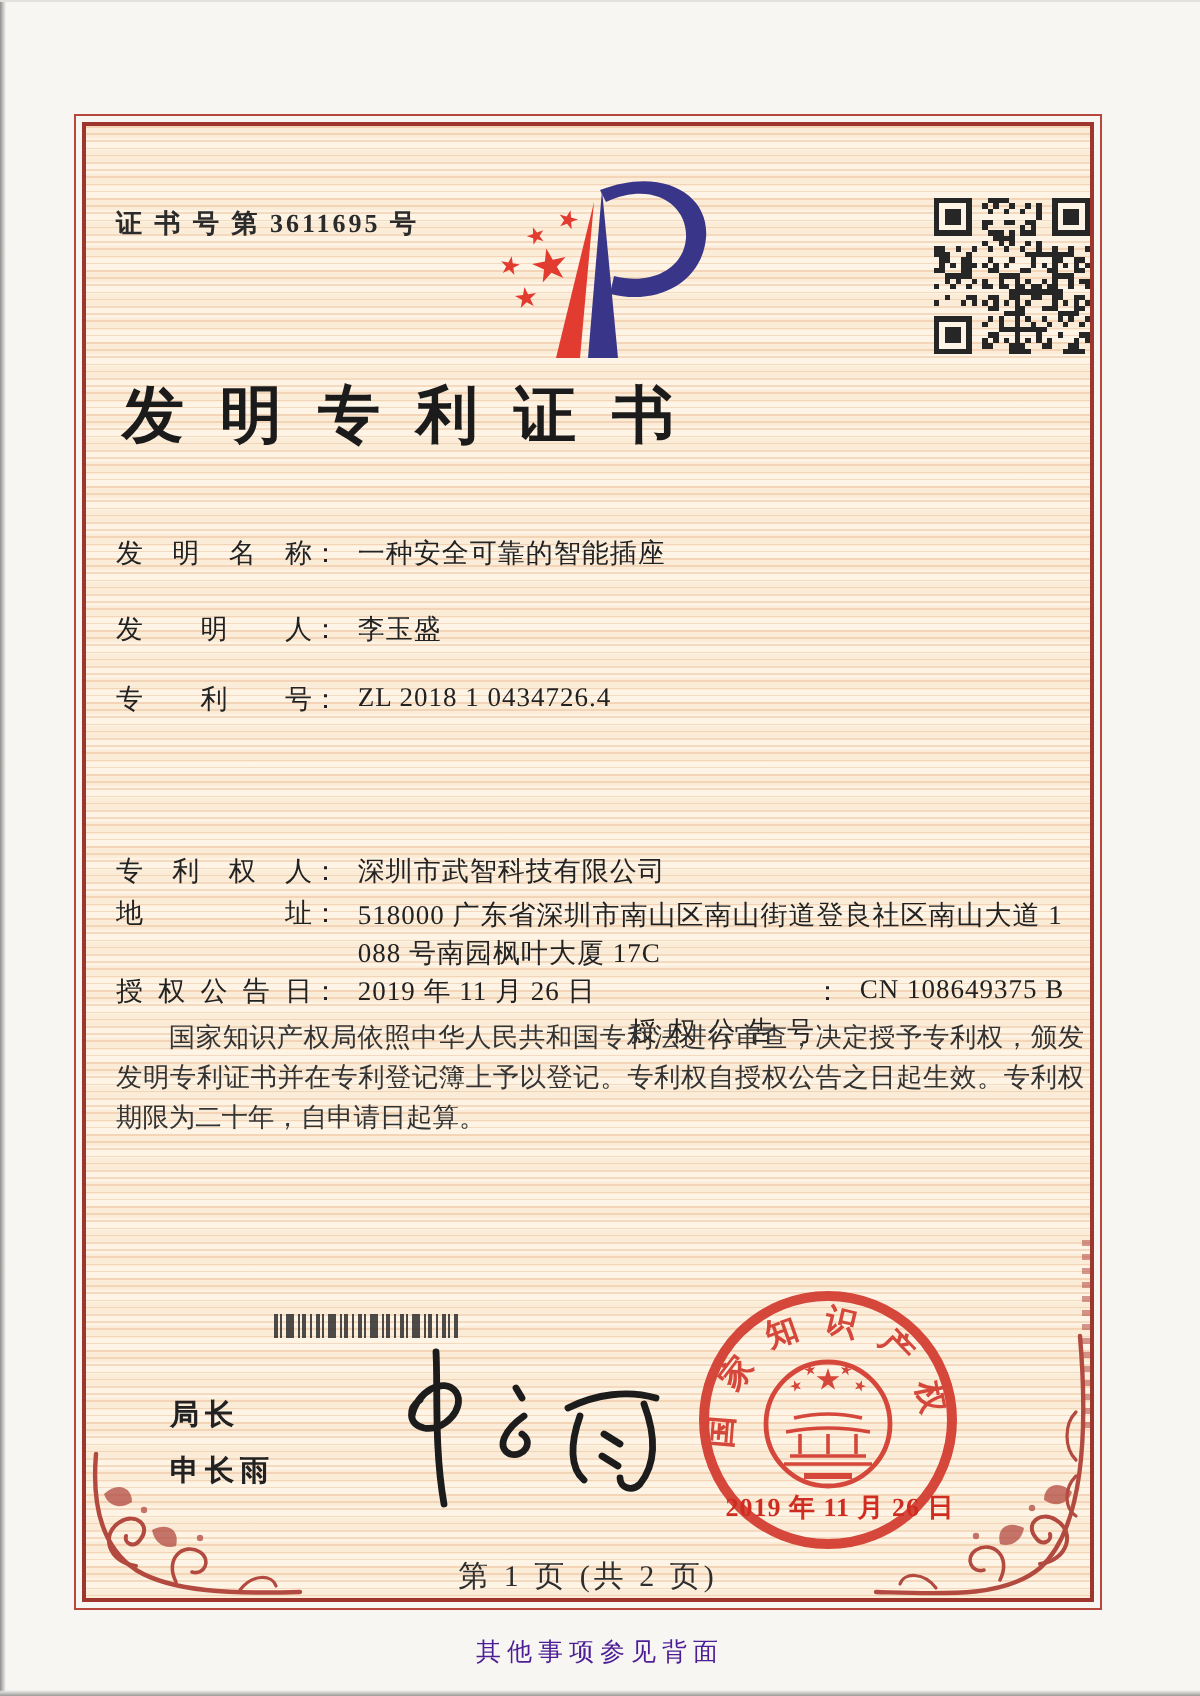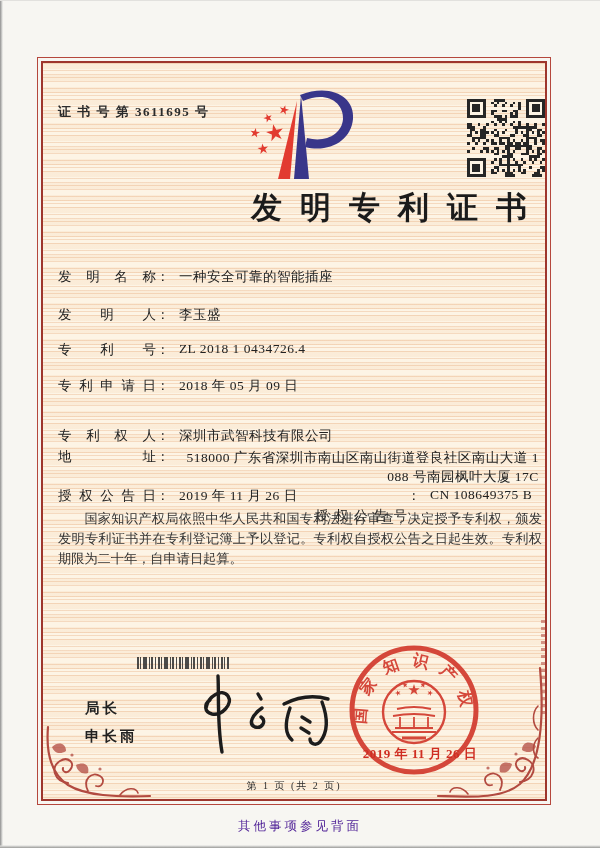--- a/index.html
+++ b/index.html
@@ -13,27 +13,27 @@
   .frame-inner{position:relative;width:100%;height:100%;box-sizing:border-box;border:2px solid #9e362d;
     background-color:#fdf4e5;
     background-image:
       repeating-linear-gradient(to bottom, rgba(226,156,104,0.30) 0px, rgba(226,156,104,0.30) 0.8px, rgba(253,244,229,0) 0.8px, rgba(253,244,229,0) 3.6px),
       repeating-linear-gradient(to bottom, rgba(243,205,166,0.20) 0px, rgba(243,205,166,0.20) 6px, rgba(253,244,229,0) 6px, rgba(253,244,229,0) 12px);
   }
 
   .cert-no{position:absolute;left:15px;top:40px;font-size:13px;letter-spacing:1.5px;color:#2b2b2b;font-weight:bold;}
   .logo{position:absolute;left:200px;top:18px;}
   .qr{position:absolute;left:424px;top:36px;}
-  .cert-title{position:absolute;left:0;right:0;top:124px;text-align:right;font-size:31px;font-weight:600;letter-spacing:18px;text-indent:18px;color:#1b1b1b;}
+  .cert-title{position:absolute;left:0;right:0;top:124px;text-align:left;font-size:31px;font-weight:600;letter-spacing:18px;text-indent:18px;color:#1b1b1b;}
 
   .frow{position:absolute;left:15px;font-size:13.5px;color:#222;white-space:nowrap;}
   .flabel{display:inline-block;width:98px;text-align:justify;text-align-last:justify;vertical-align:top;}
   .fcolon{display:inline-block;vertical-align:top;}
   .fval{display:inline-block;margin-left:6px;vertical-align:top;letter-spacing:0.5px;}
-  .addr-lines{display:inline-block;margin-left:6px;vertical-align:top;letter-spacing:0.5px;white-space:normal;width:360px;line-height:19px;text-align:right;}
+  .addr-lines{display:inline-block;margin-left:6px;vertical-align:top;letter-spacing:0.5px;white-space:normal;width:360px;line-height:19px;}
   .grant2{position:absolute;left:257px;top:0;}
   .flabel.w5{width:92px;margin-top:20px;}
 
   .body-text{position:absolute;left:15px;top:446px;width:484px;font-size:13.2px;line-height:20.2px;color:#333;text-align:justify;}
   .body-text p{margin:0;text-indent:2em;}
 
   .barcode{position:absolute;left:94px;top:594px;width:92px;height:12px;opacity:.85;
     background:
       repeating-linear-gradient(90deg,#2e2e2e 0 1px,transparent 1px 3px),
       repeating-linear-gradient(90deg,#2e2e2e 0 2px,transparent 2px 7px);}
@@ -42,21 +42,21 @@
   .sig-script{position:absolute;left:145px;top:603px;}
 
   .seal{position:absolute;left:291px;top:569px;}
   .seal-date{position:absolute;left:302px;top:682px;width:150px;text-align:center;font-size:13px;font-weight:700;color:#cf2d22;letter-spacing:0.5px;}
 
   .flourish-bl{position:absolute;left:-1px;bottom:-1px;}
   .flourish-br{position:absolute;right:-1px;bottom:-1px;}
   .border-orn{position:absolute;right:0px;top:557px;width:4px;height:98px;opacity:.55;
     background:repeating-linear-gradient(180deg,#b2493f 0 3px,transparent 3px 7px);}
 
-  .footer-page{position:absolute;left:0;right:0;top:716px;text-align:center;font-size:10px;letter-spacing:2px;color:#2e2e2e;}
+  .footer-page{position:absolute;left:0;right:0;top:716px;text-align:center;font-size:15px;letter-spacing:2px;color:#2e2e2e;}
   .back-note{position:absolute;left:0;right:0;top:818px;text-align:center;font-size:12.5px;letter-spacing:3px;color:#4c1d95;}
 
   svg text{font-family:"Liberation Serif","DejaVu Serif",serif;}
 </style>
 </head>
 <body>
 
 <div class="scan">
   <div class="edge-l"></div>
   <div class="edge-b"></div>
@@ -359,24 +359,20 @@
         <span class="fval">一种安全可靠的智能插座</span>
       </div>
       <div class="frow" style="top:243px">
         <span class="flabel">发明人</span><span class="fcolon">：</span>
         <span class="fval">李玉盛</span>
       </div>
       <div class="frow" style="top:278px">
         <span class="flabel">专利号</span><span class="fcolon">：</span>
         <span class="fval">ZL 2018 1 0434726.4</span>
       </div>
-      <div class="frow" style="top:314px">
-        <span class="flabel">专利申请日</span><span class="fcolon">：</span>
-        <span class="fval">2018 年 05 月 09 日</span>
-      </div>
       <div class="frow" style="top:364px">
         <span class="flabel">专利权人</span><span class="fcolon">：</span>
         <span class="fval">深圳市武智科技有限公司</span>
       </div>
       <div class="frow" style="top:385px">
         <span class="flabel">地址</span><span class="fcolon">：</span>
         <span class="addr-lines"><span>518000 广东省深圳市南山区南山街道登良社区南山大道 1</span><br>
         <span>088 号南园枫叶大厦 17C</span></span>
       </div>
       <div class="frow" style="top:424px;width:484px">

